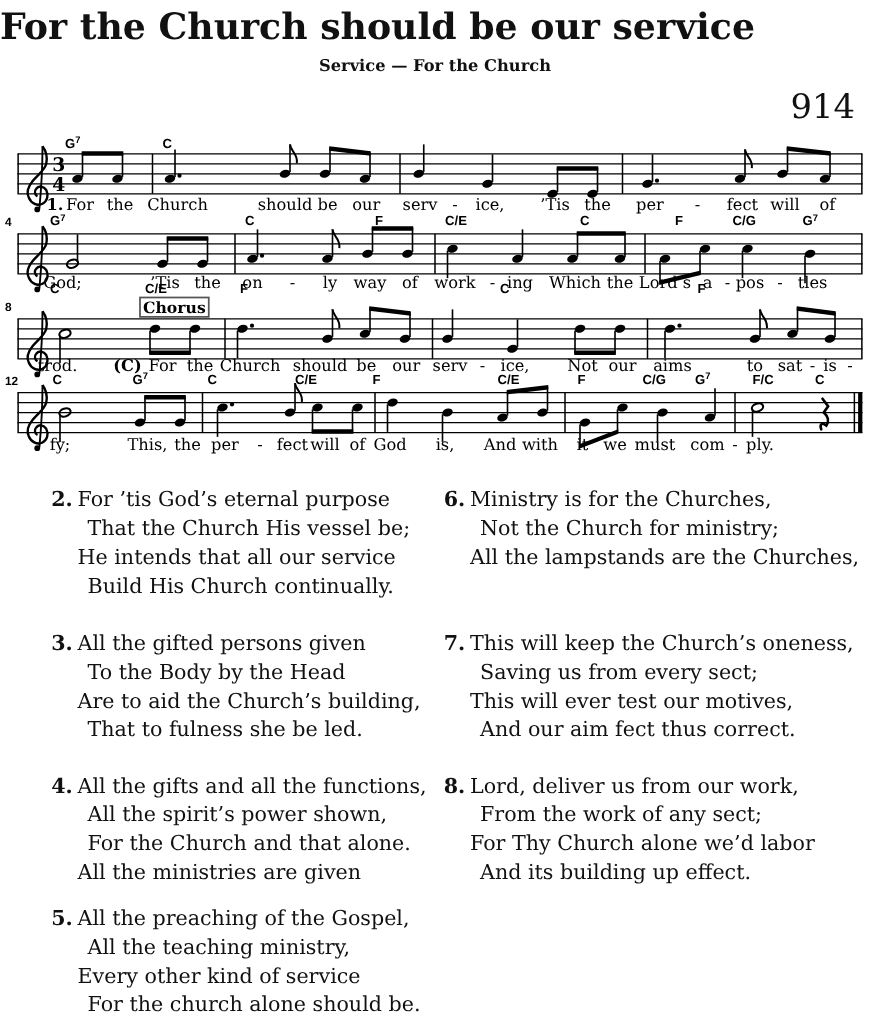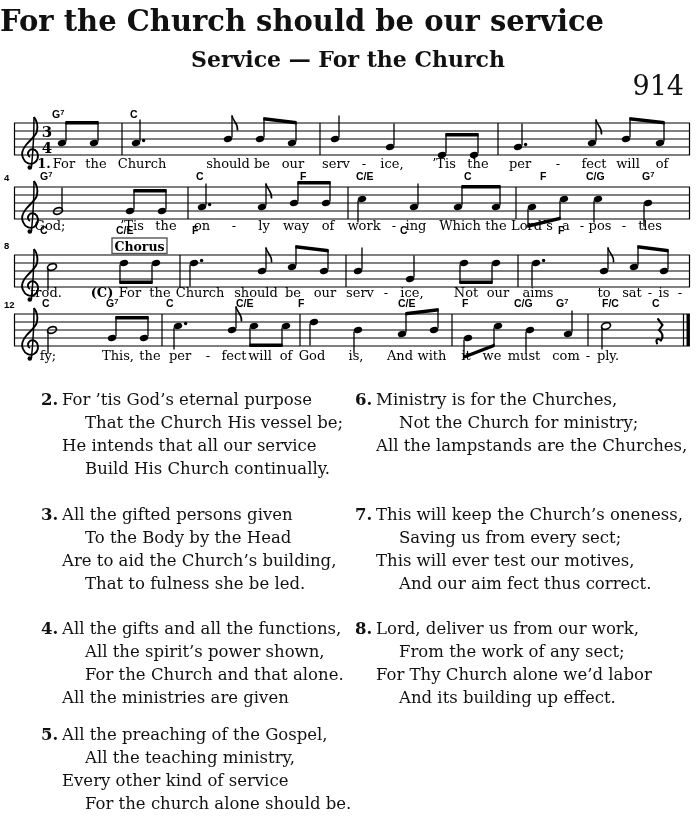--- a/index.html
+++ b/index.html
@@ -1,34 +1,34 @@
 <!DOCTYPE html>
 <html><head>
 <meta charset="utf-8">
 <style>
   html,body{margin:0;padding:0;background:#fff;}
   .page{position:relative;width:696px;height:818px;background:#ffffff;overflow:hidden;
         font-family:"DejaVu Serif",serif;color:#111;}
   .title{position:absolute;top:4px;left:0;width:100%;text-align:left;
          font-size:29px;font-weight:700;margin:0;}
   .subtitle{position:absolute;top:46px;left:0;width:100%;text-align:center;
-            font-size:22px;font-weight:700;}
+            font-size:13px;font-weight:700;}
   .hymn-number{position:absolute;top:70px;right:12px;font-size:27px;}
   svg.system{position:absolute;left:0;overflow:visible;}
   .sl{stroke:#000;stroke-width:1;}
   .bl{stroke:#000;stroke-width:1.2;}
   text{fill:#000;}
   .chord{font-family:"Liberation Sans",sans-serif;font-size:10.5px;font-weight:700;}
   .lyr{font-family:"DejaVu Serif",serif;font-size:13px;}
   .lyrb{font-weight:700;}
   .mnum{font-family:"Liberation Sans",sans-serif;font-size:9.5px;font-weight:700;}
   .chorus-text{font-family:"DejaVu Serif",serif;font-size:12.5px;font-weight:700;}
   .verse{position:absolute;font-size:16.5px;line-height:23px;white-space:nowrap;}
   .vnum{position:absolute;left:-21px;top:0;font-weight:700;}
-  .vline.ind{margin-left:23px;}
+  .vline.ind{margin-left:8px;}
 </style>
 </head>
 <body>
 
 <div class="page">
   <h1 class="title">For the Church should be our service</h1>
   <div class="subtitle">Service — For the Church</div>
   <div class="hymn-number">914</div>
   <div id="music">
       <svg width="696" height="70" class="system" style="top:105px">

